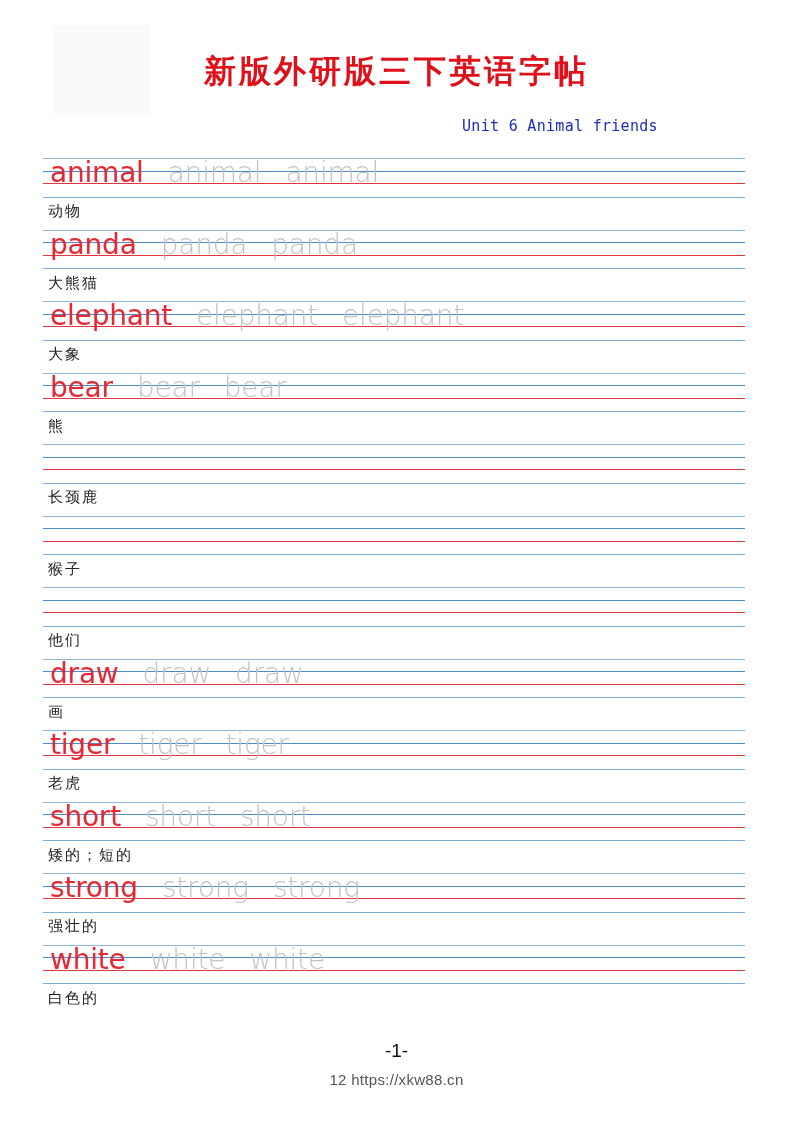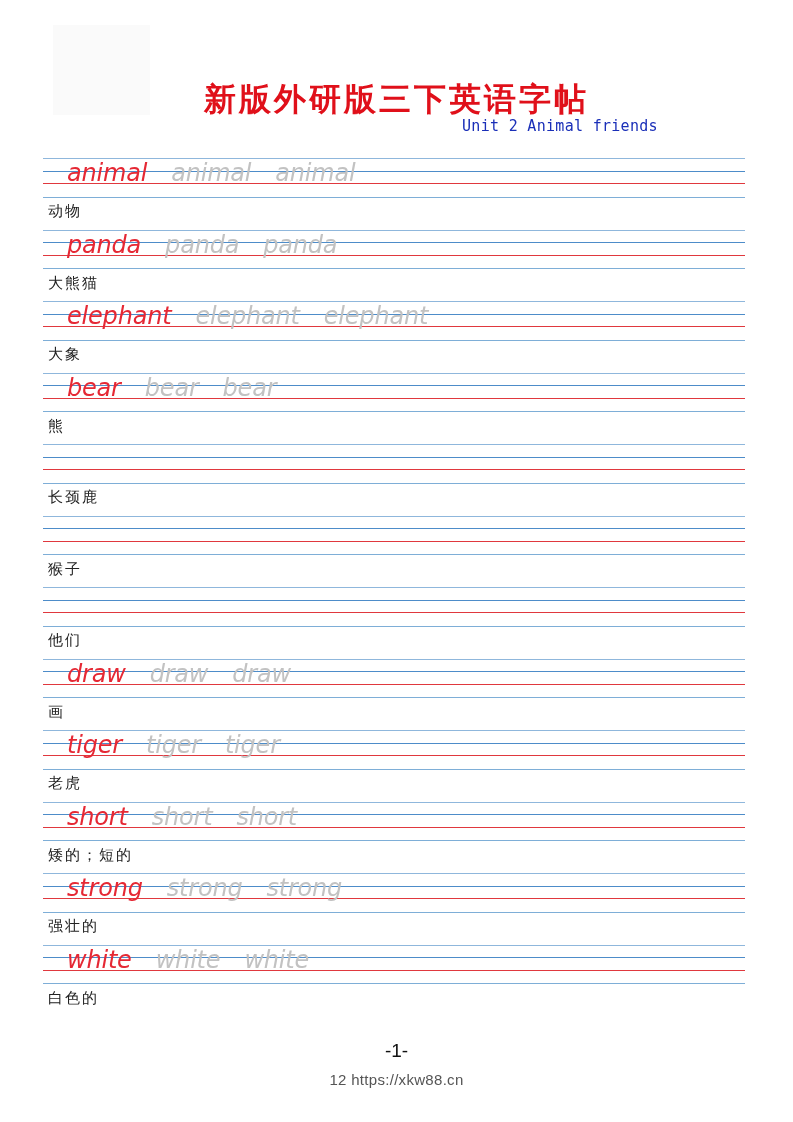--- a/index.html
+++ b/index.html
@@ -1,39 +1,39 @@
 <!DOCTYPE html>
 <html><head>
 <meta charset="utf-8">
 <style>
   html, body { margin: 0; padding: 0; background: #ffffff; }
   body { width: 793px; height: 1122px; position: relative; overflow: hidden; font-family: "DejaVu Sans", sans-serif; }
   .logo-box { position: absolute; left: 53px; top: 25px; width: 97px; height: 90px; background: #fafafa; }
-  .title { position: absolute; left: 0; width: 793px; top: 50px; text-align: center; color: #e0101a; font-family: "DejaVu Serif", serif; font-size: 32px; letter-spacing: 3px; font-weight: bold; box-sizing: border-box; margin-top: 28px; }
+  .title { position: absolute; left: 0; width: 793px; top: 50px; text-align: center; color: #e0101a; font-family: "DejaVu Serif", serif; font-size: 32px; letter-spacing: 3px; font-weight: bold; box-sizing: border-box; }
   .unit { position: absolute; left: 462px; top: 117px; color: #1a2fb8; font-family: "DejaVu Sans Mono", monospace; font-size: 15px; letter-spacing: 0.3px; }
   .sheet { position: absolute; left: 43px; top: 158px; width: 702px; }
   .block { position: relative; height: 71.5px; }
   .ln { position: absolute; left: 0; width: 702px; height: 1px; }
   .l1 { top: 0; background: #8fb7dc; }
   .l2 { top: 12.6px; background: #4d8cc9; }
   .l3 { top: 25.3px; background: #e0383e; }
   .l4 { top: 38.6px; background: #7eaed7; }
-  .words { position: absolute; left: 24px; top: 1px; height: 28px; white-space: nowrap; font-family: "DejaVu Sans", sans-serif; font-style: italic; font-weight: normal; font-size: 24px; line-height: 28px; letter-spacing: -0.2px; }
+  .words { position: absolute; left: 7px; top: 1px; height: 28px; white-space: nowrap; font-family: "DejaVu Sans", sans-serif; font-weight: normal; font-size: 28px; line-height: 28px; letter-spacing: -0.2px; }
   .w-main { color: #e52834; }
   .w-trace { color: #c2c2c2; margin-left: 24px; font-weight: 300; }
   .cn { position: absolute; left: 5px; top: 44px; font-family: Liberation Sans, sans-serif; font-size: 15px; color: #222; letter-spacing: 2px; }
   .pagenum { position: absolute; left: 0; width: 793px; top: 1040px; text-align: center; font-family: "Liberation Sans", sans-serif; font-size: 19px; color: #111; }
   .footer { position: absolute; left: 0; width: 793px; top: 1071px; text-align: center; font-family: "Liberation Sans", sans-serif; font-size: 15px; color: #555; letter-spacing: 0.3px; }
 </style>
 </head>
 <body>
 
 <div class="logo-box"></div>
 <div class="title">新版外研版三下英语字帖</div>
-<div class="unit">Unit 2 Animal friends</div>
+<div class="unit">Unit 6 Animal friends</div>
 
 <div class="sheet">
   <div class="block">
     <div class="ln l1"></div>
     <div class="ln l2"></div>
     <div class="ln l3"></div>
     <div class="ln l4"></div>
     <div class="words">
       <span class="w-main">animal</span><span class="w-trace">animal</span><span class="w-trace">animal</span>
     </div>

